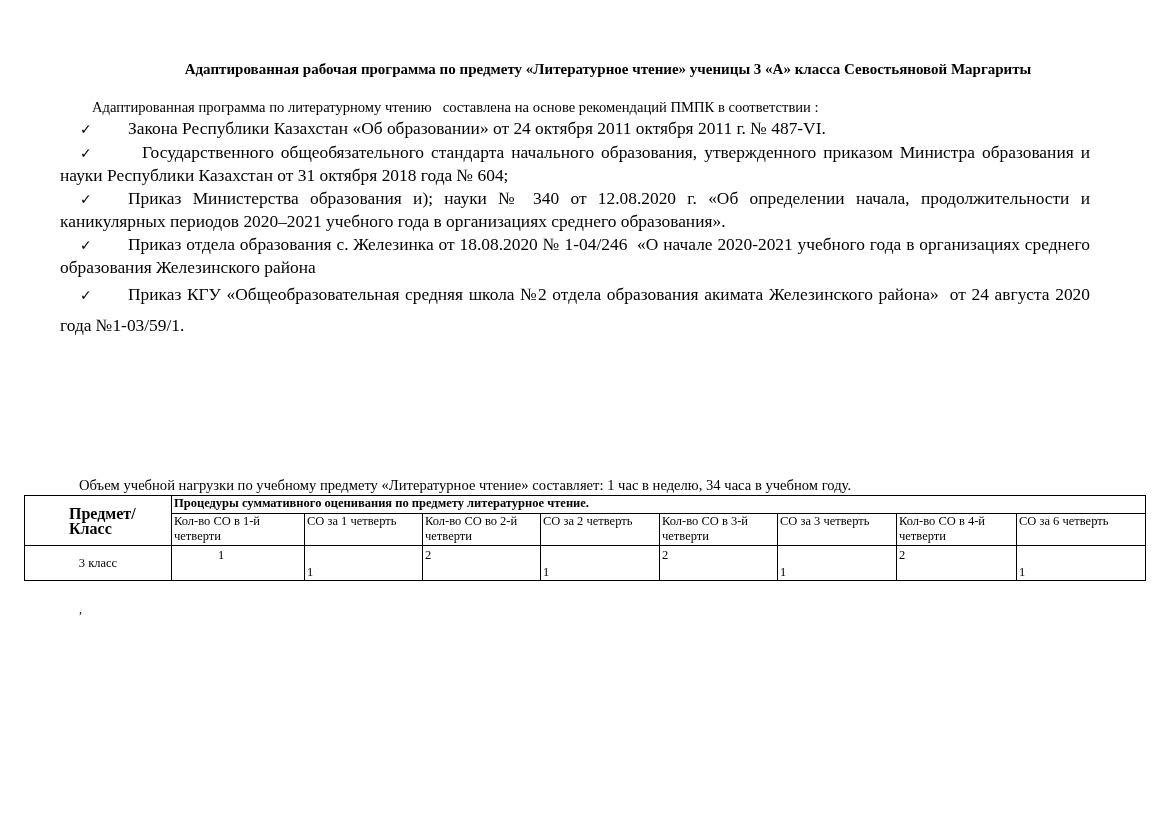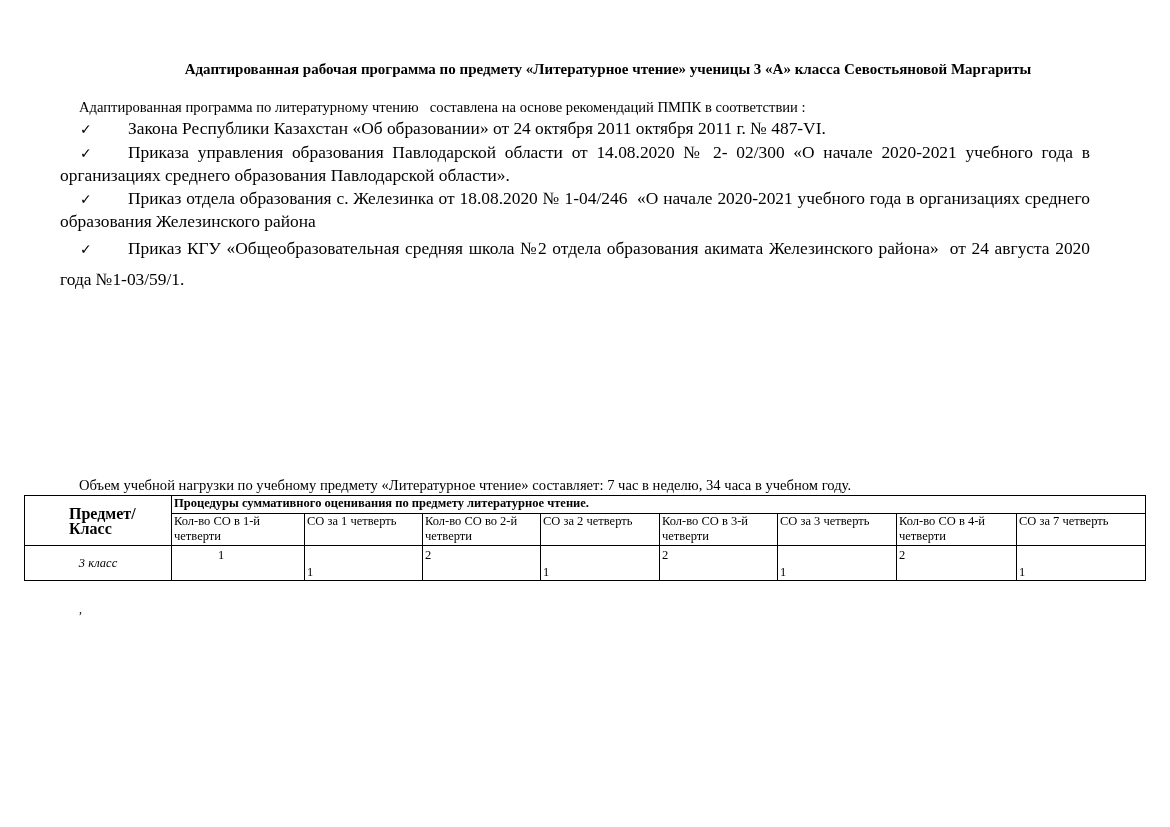--- a/index.html
+++ b/index.html
@@ -23,21 +23,21 @@
       text-align: center;
       padding-left: 46px;
       box-sizing: border-box;
       font-weight: bold;
       font-size: 15px;
       line-height: 18px;
       white-space: nowrap;
     }
     .intro {
       position: absolute;
-      left: 79px;
+      left: 92px;
       top: 99px;
       font-size: 14.6px;
       line-height: 17px;
       white-space: pre;
     }
     .list {
       position: absolute;
       left: 60px;
       top: 117px;
       width: 1030px;
@@ -94,47 +94,47 @@
       vertical-align: middle !important;
       text-align: left !important;
       padding-left: 44px !important;
       font-size: 16px;
     }
     .sub { height: 32px; }
     .datarow td { height: 32px; }
     .datarow td.cls {
       vertical-align: middle;
       text-align: center;
-      font-style: italic;
     }
     .datarow td.top { vertical-align: top; padding-top: 2px; }
     .datarow td.bot { vertical-align: bottom; padding-bottom: 0; }
     .datarow td.left-top { text-align: left; padding-left: 46px; }
     .stray {
       position: absolute;
       left: 79px;
       top: 602px;
       font-size: 12px;
     }
   </style>
 </head>
 <body>
 
 <div class="title">Адаптированная рабочая программа по предмету «Литературное чтение» ученицы 3  «А» класса Севостьяновой Маргариты</div>
 
 <div class="intro">Адаптированная программа по литературному чтению   составлена на основе рекомендаций ПМПК в соответствии :</div>
 
 <div class="list">
   <p class="item"><span class="check">✓</span><span class="txt">Закона Республики Казахстан «Об образовании» от 24 октября 2011 октября 2011 г. № 487-VI.</span></p>
-  <p class="item"><span class="check">✓</span><span class="txt">Приказа управления образования Павлодарской области от 14.08.2020 № 2- 02/300 «О начале 2020-2021 учебного года в организациях среднего образования Павлодарской области».</span></p>
+  <p class="item"><span class="check">✓</span><span class="txt">  Государственного общеобязательного стандарта начального образования, утвержденного приказом Министра образования и науки Республики Казахстан от 31 октября 2018 года № 604;</span></p>
+  <p class="item"><span class="check">✓</span><span class="txt">Приказ Министерства образования и); науки № 340 от 12.08.2020 г. «Об определении начала, продолжительности и каникулярных периодов 2020–2021 учебного года в организациях среднего образования».</span></p>
   <p class="item"><span class="check">✓</span><span class="txt">Приказ отдела образования с. Железинка от 18.08.2020 № 1-04/246  «О начале 2020-2021 учебного года в организациях среднего образования Железинского района</span></p>
   <p class="item last2"><span class="check">✓</span><span class="txt">Приказ КГУ «Общеобразовательная средняя школа №2 отдела образования акимата Железинского района»  от 24 августа 2020 года №1-03/59/1.</span></p>
 </div>
 
-<div class="workload">Объем учебной нагрузки по учебному предмету «Литературное чтение» составляет: 7 час в неделю, 34 часа в учебном году.</div>
+<div class="workload">Объем учебной нагрузки по учебному предмету «Литературное чтение» составляет: 1 час в неделю, 34 часа в учебном году.</div>
 
 <table class="grid">
   <colgroup>
     <col style="width:147px">
     <col style="width:133px">
     <col style="width:118px">
     <col style="width:118px">
     <col style="width:119px">
     <col style="width:118px">
     <col style="width:119px">
@@ -150,21 +150,21 @@
     <td class="hdr-main" colspan="8">Процедуры суммативного оценивания по предмету литературное чтение.</td>
   </tr>
   <tr class="sub">
     <td>Кол-во СО в 1-й четверти</td>
     <td>СО за 1 четверть</td>
     <td>Кол-во СО во 2-й четверти</td>
     <td>СО за 2 четверть</td>
     <td>Кол-во СО в 3-й четверти</td>
     <td>СО за 3 четверть</td>
     <td>Кол-во СО в 4-й четверти</td>
-    <td>СО за 7 четверть</td>
+    <td>СО за 6 четверть</td>
   </tr>
   <tr class="datarow">
     <td class="cls">3 класс</td>
     <td class="top left-top">1</td>
     <td class="bot">1</td>
     <td class="top">2</td>
     <td class="bot">1</td>
     <td class="top">2</td>
     <td class="bot">1</td>
     <td class="top">2</td>

